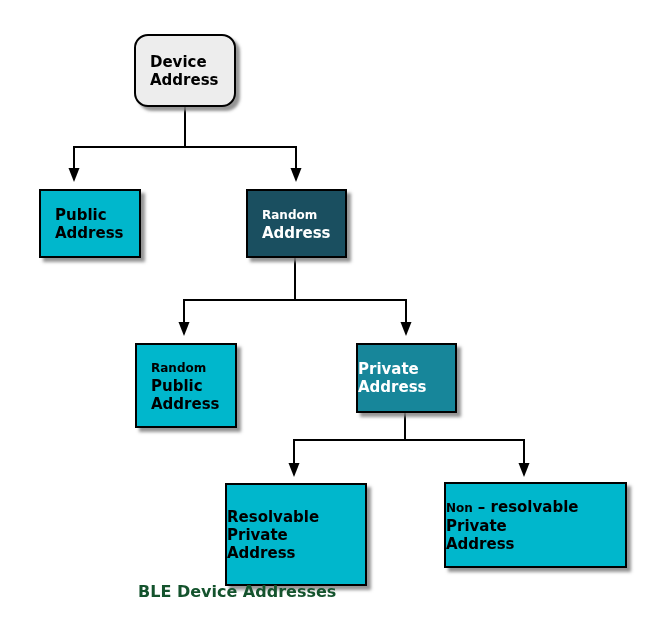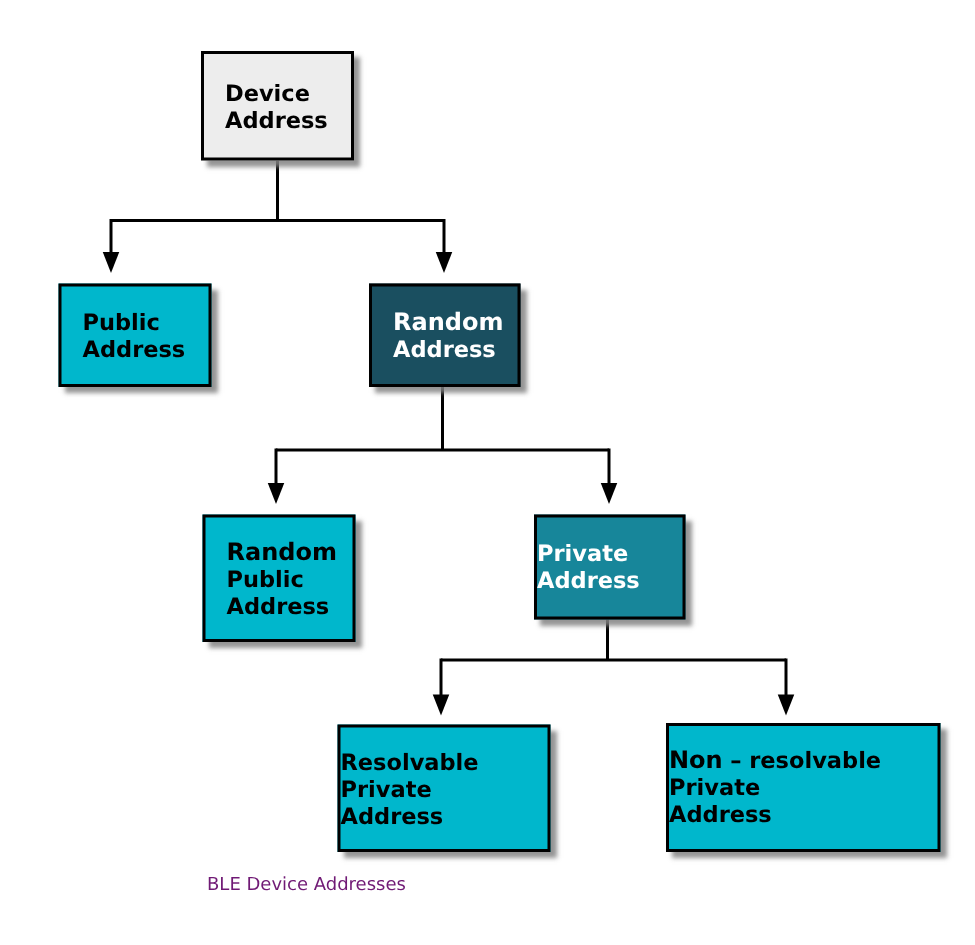--- a/index.html
+++ b/index.html
@@ -34,34 +34,34 @@
     display: flex;
     flex-direction: column;
     justify-content: center;
     font-weight: bold;
     font-size: 15px;
     line-height: 18px;
     color: #000000;
   }
   .node.align-left  { align-items: flex-start; padding-left: 14px; padding-right: 4px; }
   .node.align-center{ align-items: flex-start; text-align: center; }
-  .node.fill-gray  { background: var(--node-gray,  #ededed); }
+  .node.fill-gray  { background: var(--node-gray,  #ededed); border-radius: 14px; }
   .node.fill-cyan  { background: var(--node-cyan,  #00b7cc); }
   .node.fill-dark  { background: var(--node-dark,  #1a4f60); color: #ffffff; }
   .node.fill-teal  { background: var(--node-teal,  #17869a); color: #ffffff; }
   .ln { display: block; }
-  .small-word { font-size: 16px; }
+  .small-word { font-size: 12px; }
   .dash-gap { margin-left: 5px; }
   #caption {
     position: absolute;
     left: 138px;
     top: 582px;
-    font-size: 12px;
-    font-weight: normal;
-    color: #701a75;
+    font-size: 16px;
+    font-weight: bold;
+    color: #14532d;
     white-space: nowrap;
   }
 </style>
 </head>
 <body>
 
 <div id="stage" style="--bg: #ffffff; --line: #000000; --node-gray: #ededed; --node-cyan: #00b7cc; --node-dark: #1a4f60; --node-teal: #17869a;">
 
   <svg id="edges" viewBox="0 0 650 630" xmlns="http://www.w3.org/2000/svg">
 
@@ -112,21 +112,21 @@
     <span class="ln small-word">Random</span>
     <span class="ln">Public</span>
     <span class="ln">Address</span>
   </div>
 
   <div class="node fill-teal align-center" style="left:356px; top:343px; width:101px; height:70px;">
     <span class="ln">Private</span>
     <span class="ln">Address</span>
   </div>
 
-  <div class="node fill-cyan align-center" style="left:225px; top:483px; width:142px; height:85px;">
+  <div class="node fill-cyan align-center" style="left:225px; top:483px; width:142px; height:103px;">
     <span class="ln">Resolvable</span>
     <span class="ln">Private</span>
     <span class="ln">Address</span>
   </div>
 
   <div class="node fill-cyan align-center" style="left:444px; top:482px; width:183px; height:86px;">
     <span class="ln"><span class="small-word">Non</span><span class="dash-gap">– resolvable</span></span>
     <span class="ln">Private</span>
     <span class="ln">Address</span>
   </div>

